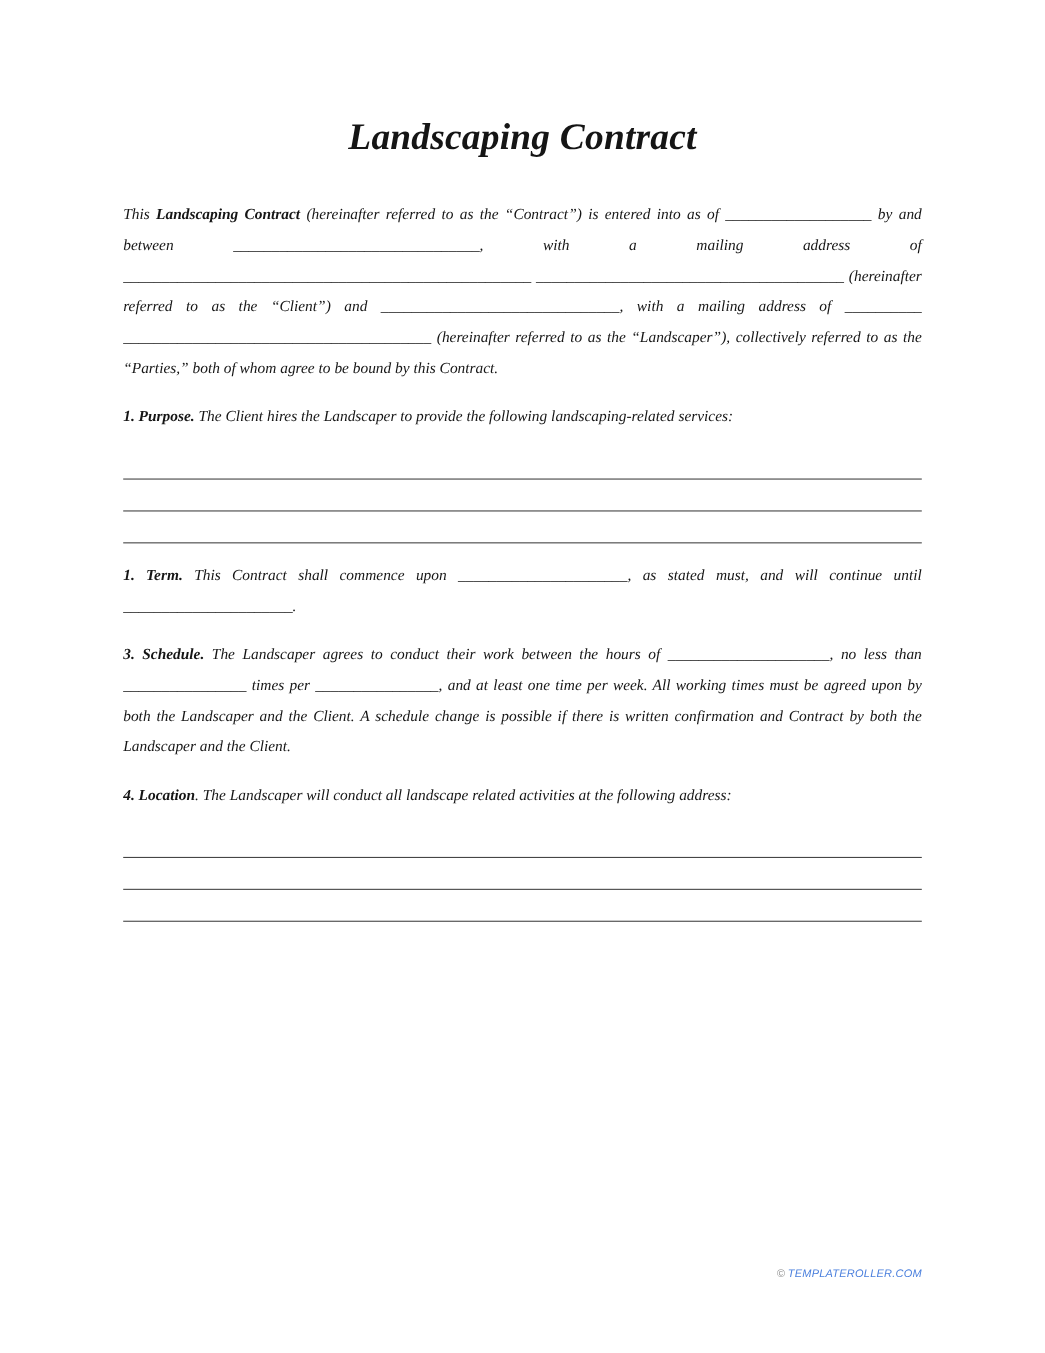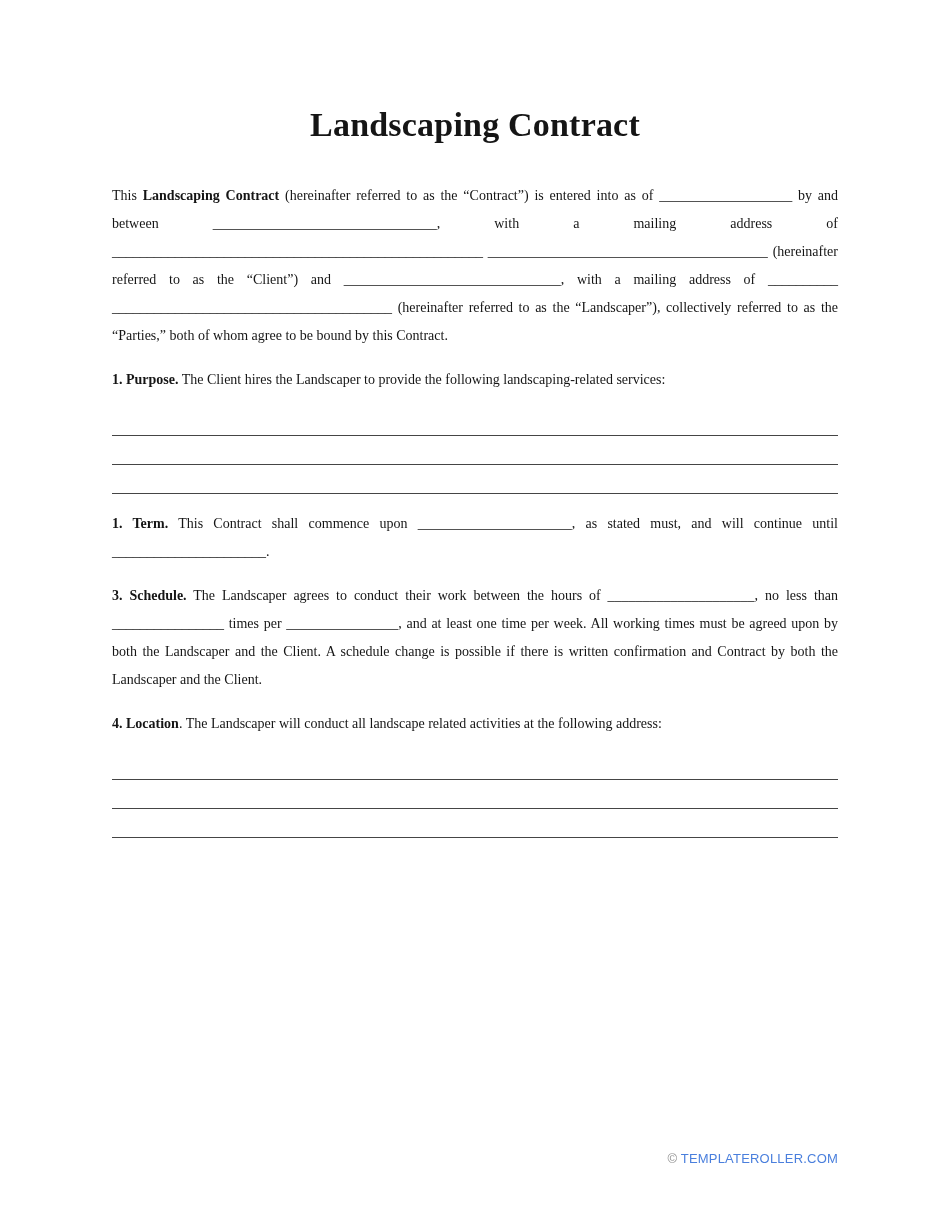--- a/index.html
+++ b/index.html
@@ -4,20 +4,21 @@
 <style>
   html, body { margin: 0; padding: 0; background: #ffffff; }
   .page {
     position: relative;
     width: 950px;
     height: 1230px;
     background: #ffffff;
     overflow: hidden;
     font-family: "Liberation Serif", "DejaVu Serif", serif;
     color: #151515;
+    font-style: italic;
   }
   .content {
     position: absolute;
     left: 112px;
     right: 112px;
     top: 0;
   }
   h1.doc-title {
     margin: 104px 0 36px 0;
     font-size: 34px;
@@ -36,21 +37,21 @@
   .rules { margin-top: 13px; }
   .rule-line {
     height: 28px;
     border-bottom: 1.5px solid #454545;
   }
   .footer {
     position: absolute;
     top: 1150px;
     right: 112px;
     font-family: "Liberation Sans", "DejaVu Sans", sans-serif;
-    font-size: 13px;
+    font-size: 10px;
     line-height: 18px;
     white-space: nowrap;
   }
   .footer .copy { color: #8f8f8f; }
   .footer .site { color: #4a7fdd; text-decoration: none; cursor: pointer; letter-spacing: 0.2px; }
 </style>
 </head>
 <body>
 
 <div class="page">

